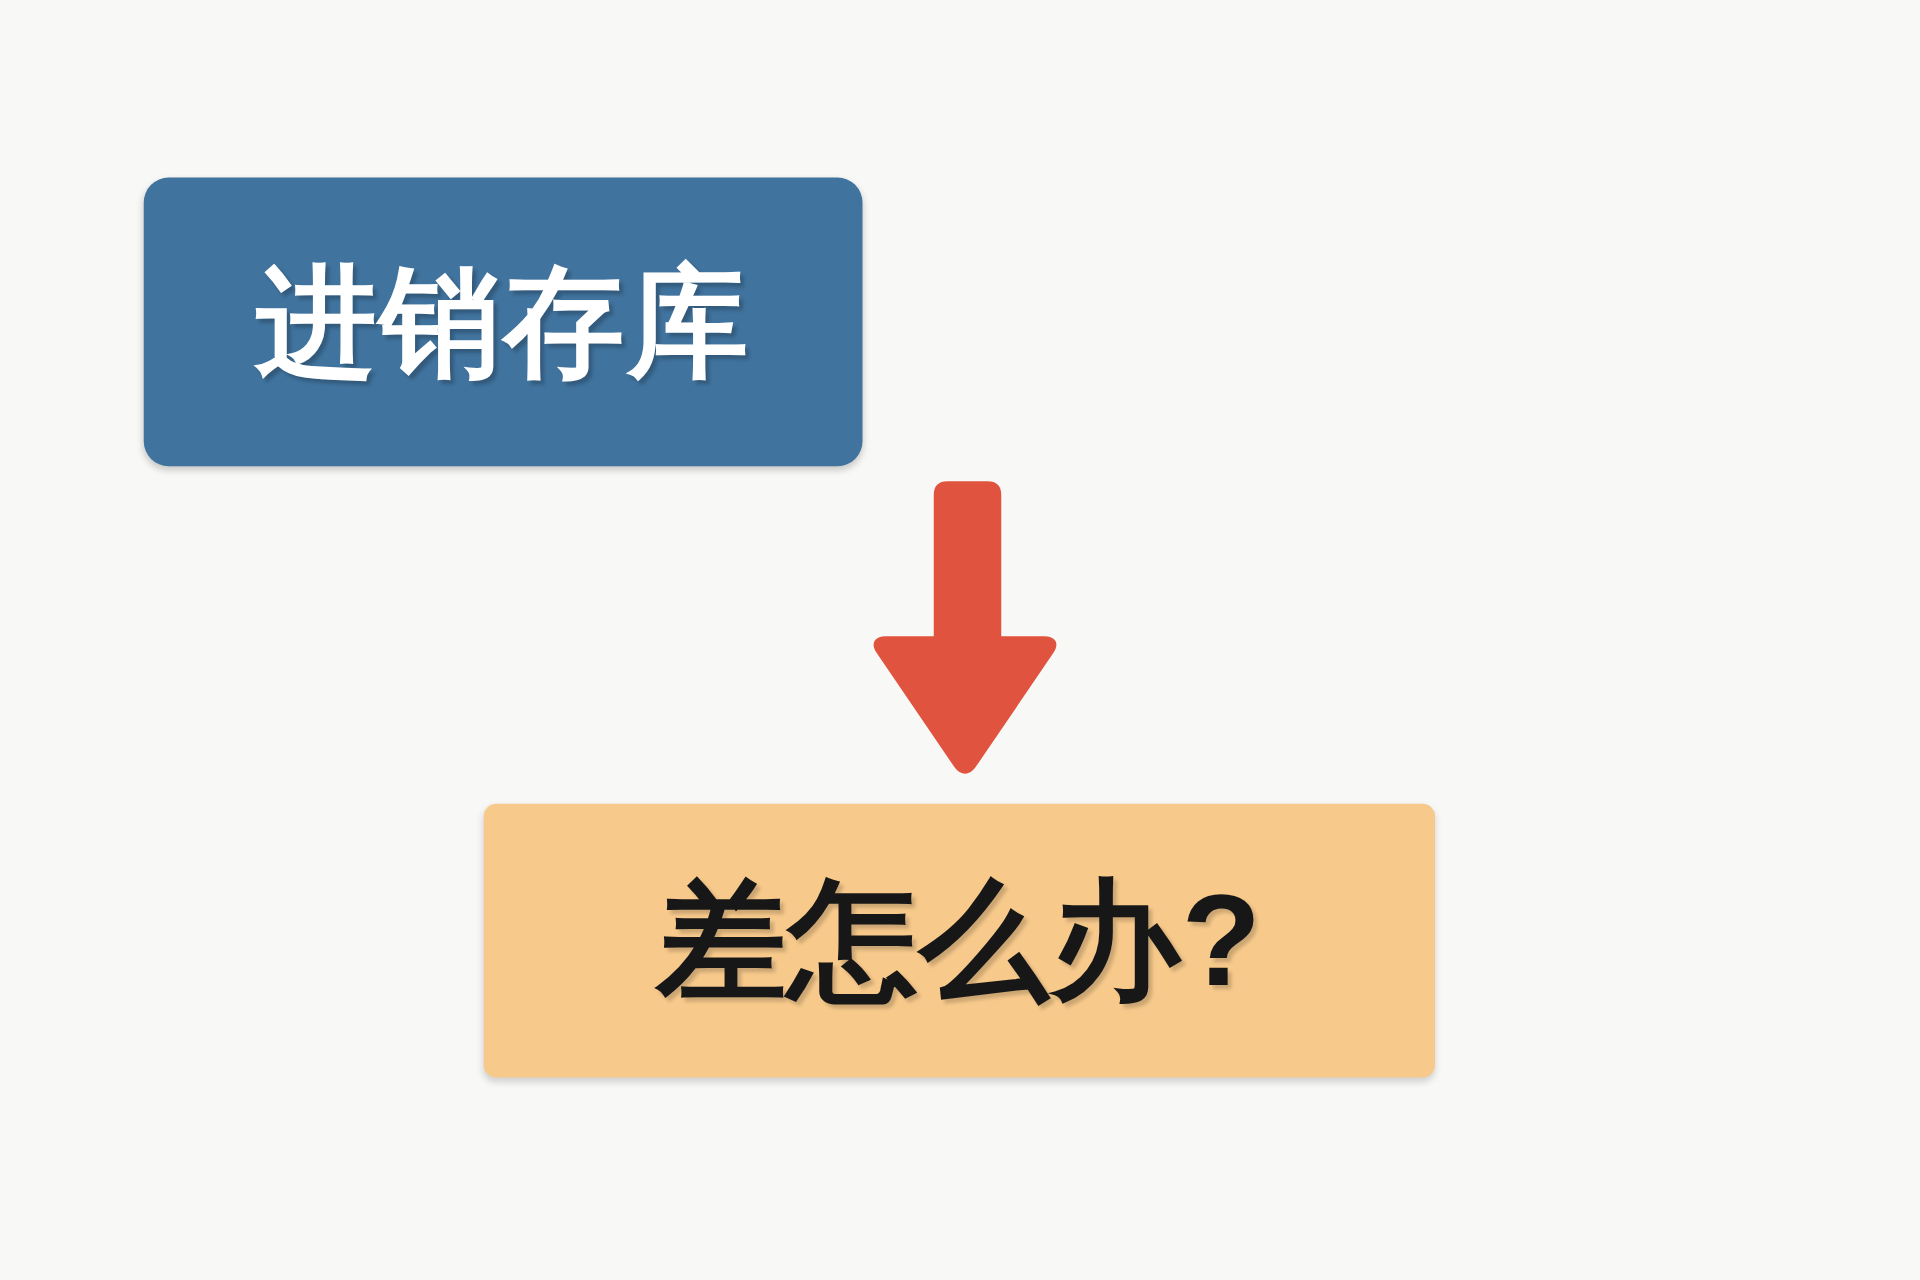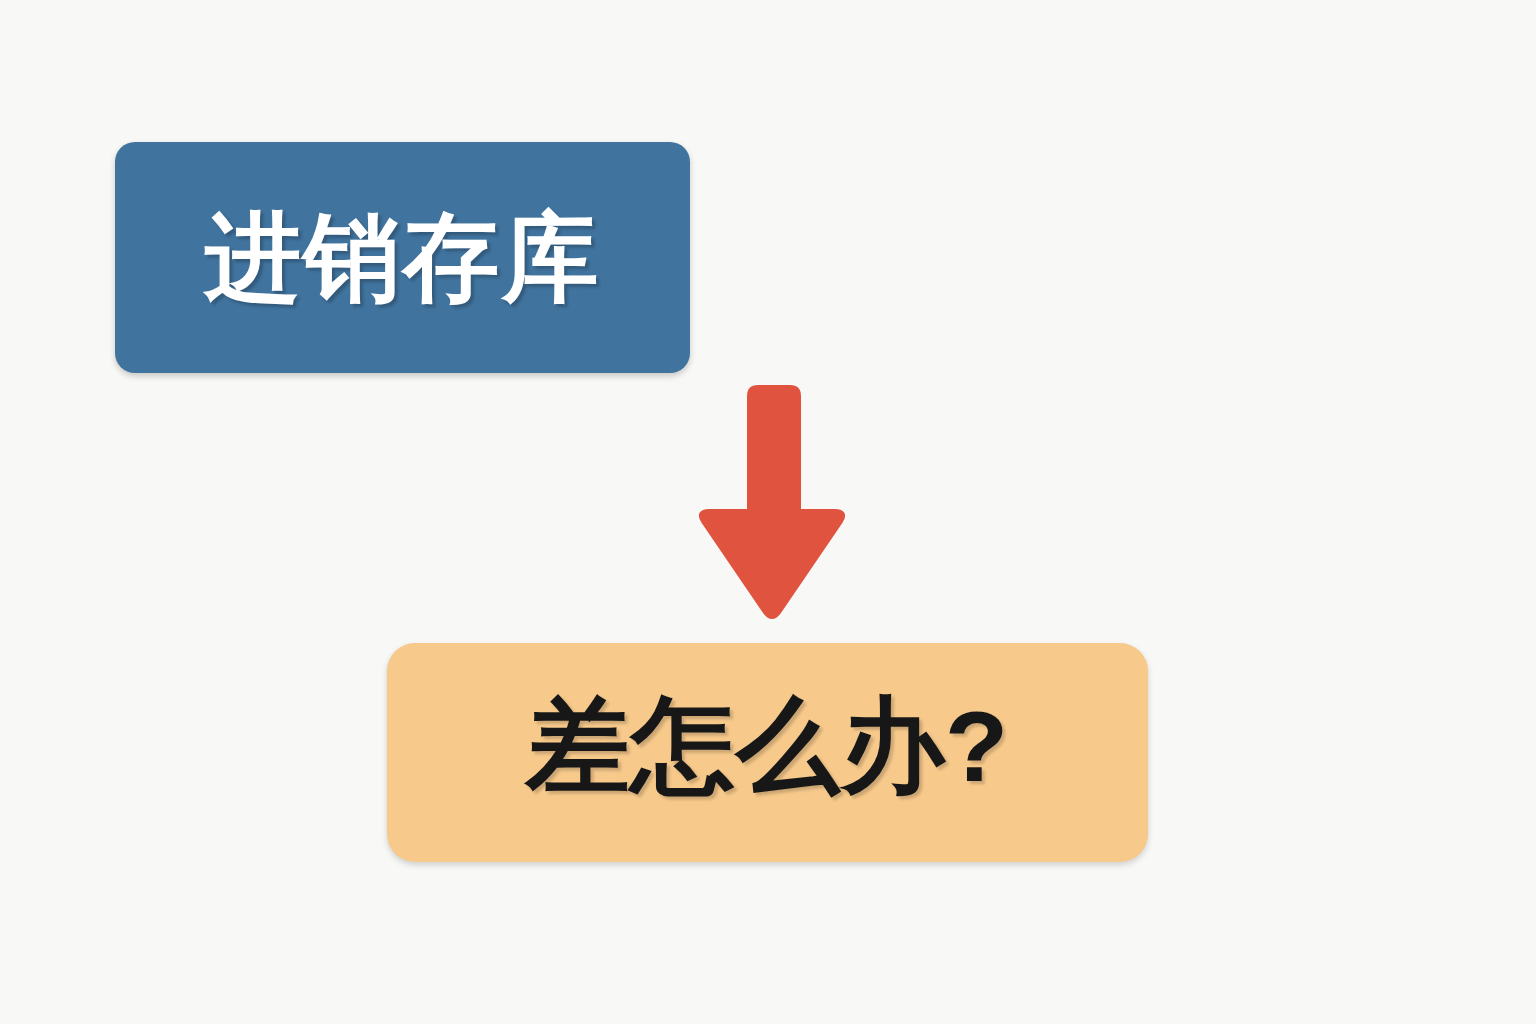--- a/index.html
+++ b/index.html
@@ -73,22 +73,21 @@
     letter-spacing: 1px;
     text-shadow: 3px 3px 3px rgba(0,0,0,0.18);
     white-space: nowrap;
   }
 
   #box-question {
     left: 387px;
     top: 643px;
     width: 761px;
     height: 219px;
-    border-radius: 28px;
-    font-family: Liberation Mono, monospace;
+    border-radius: 10px;
   }
 
   
   #arrow-down {
     position: absolute;
     left: 690px;
     top: 385px;
     width: 160px;
     height: 236px;
   }

